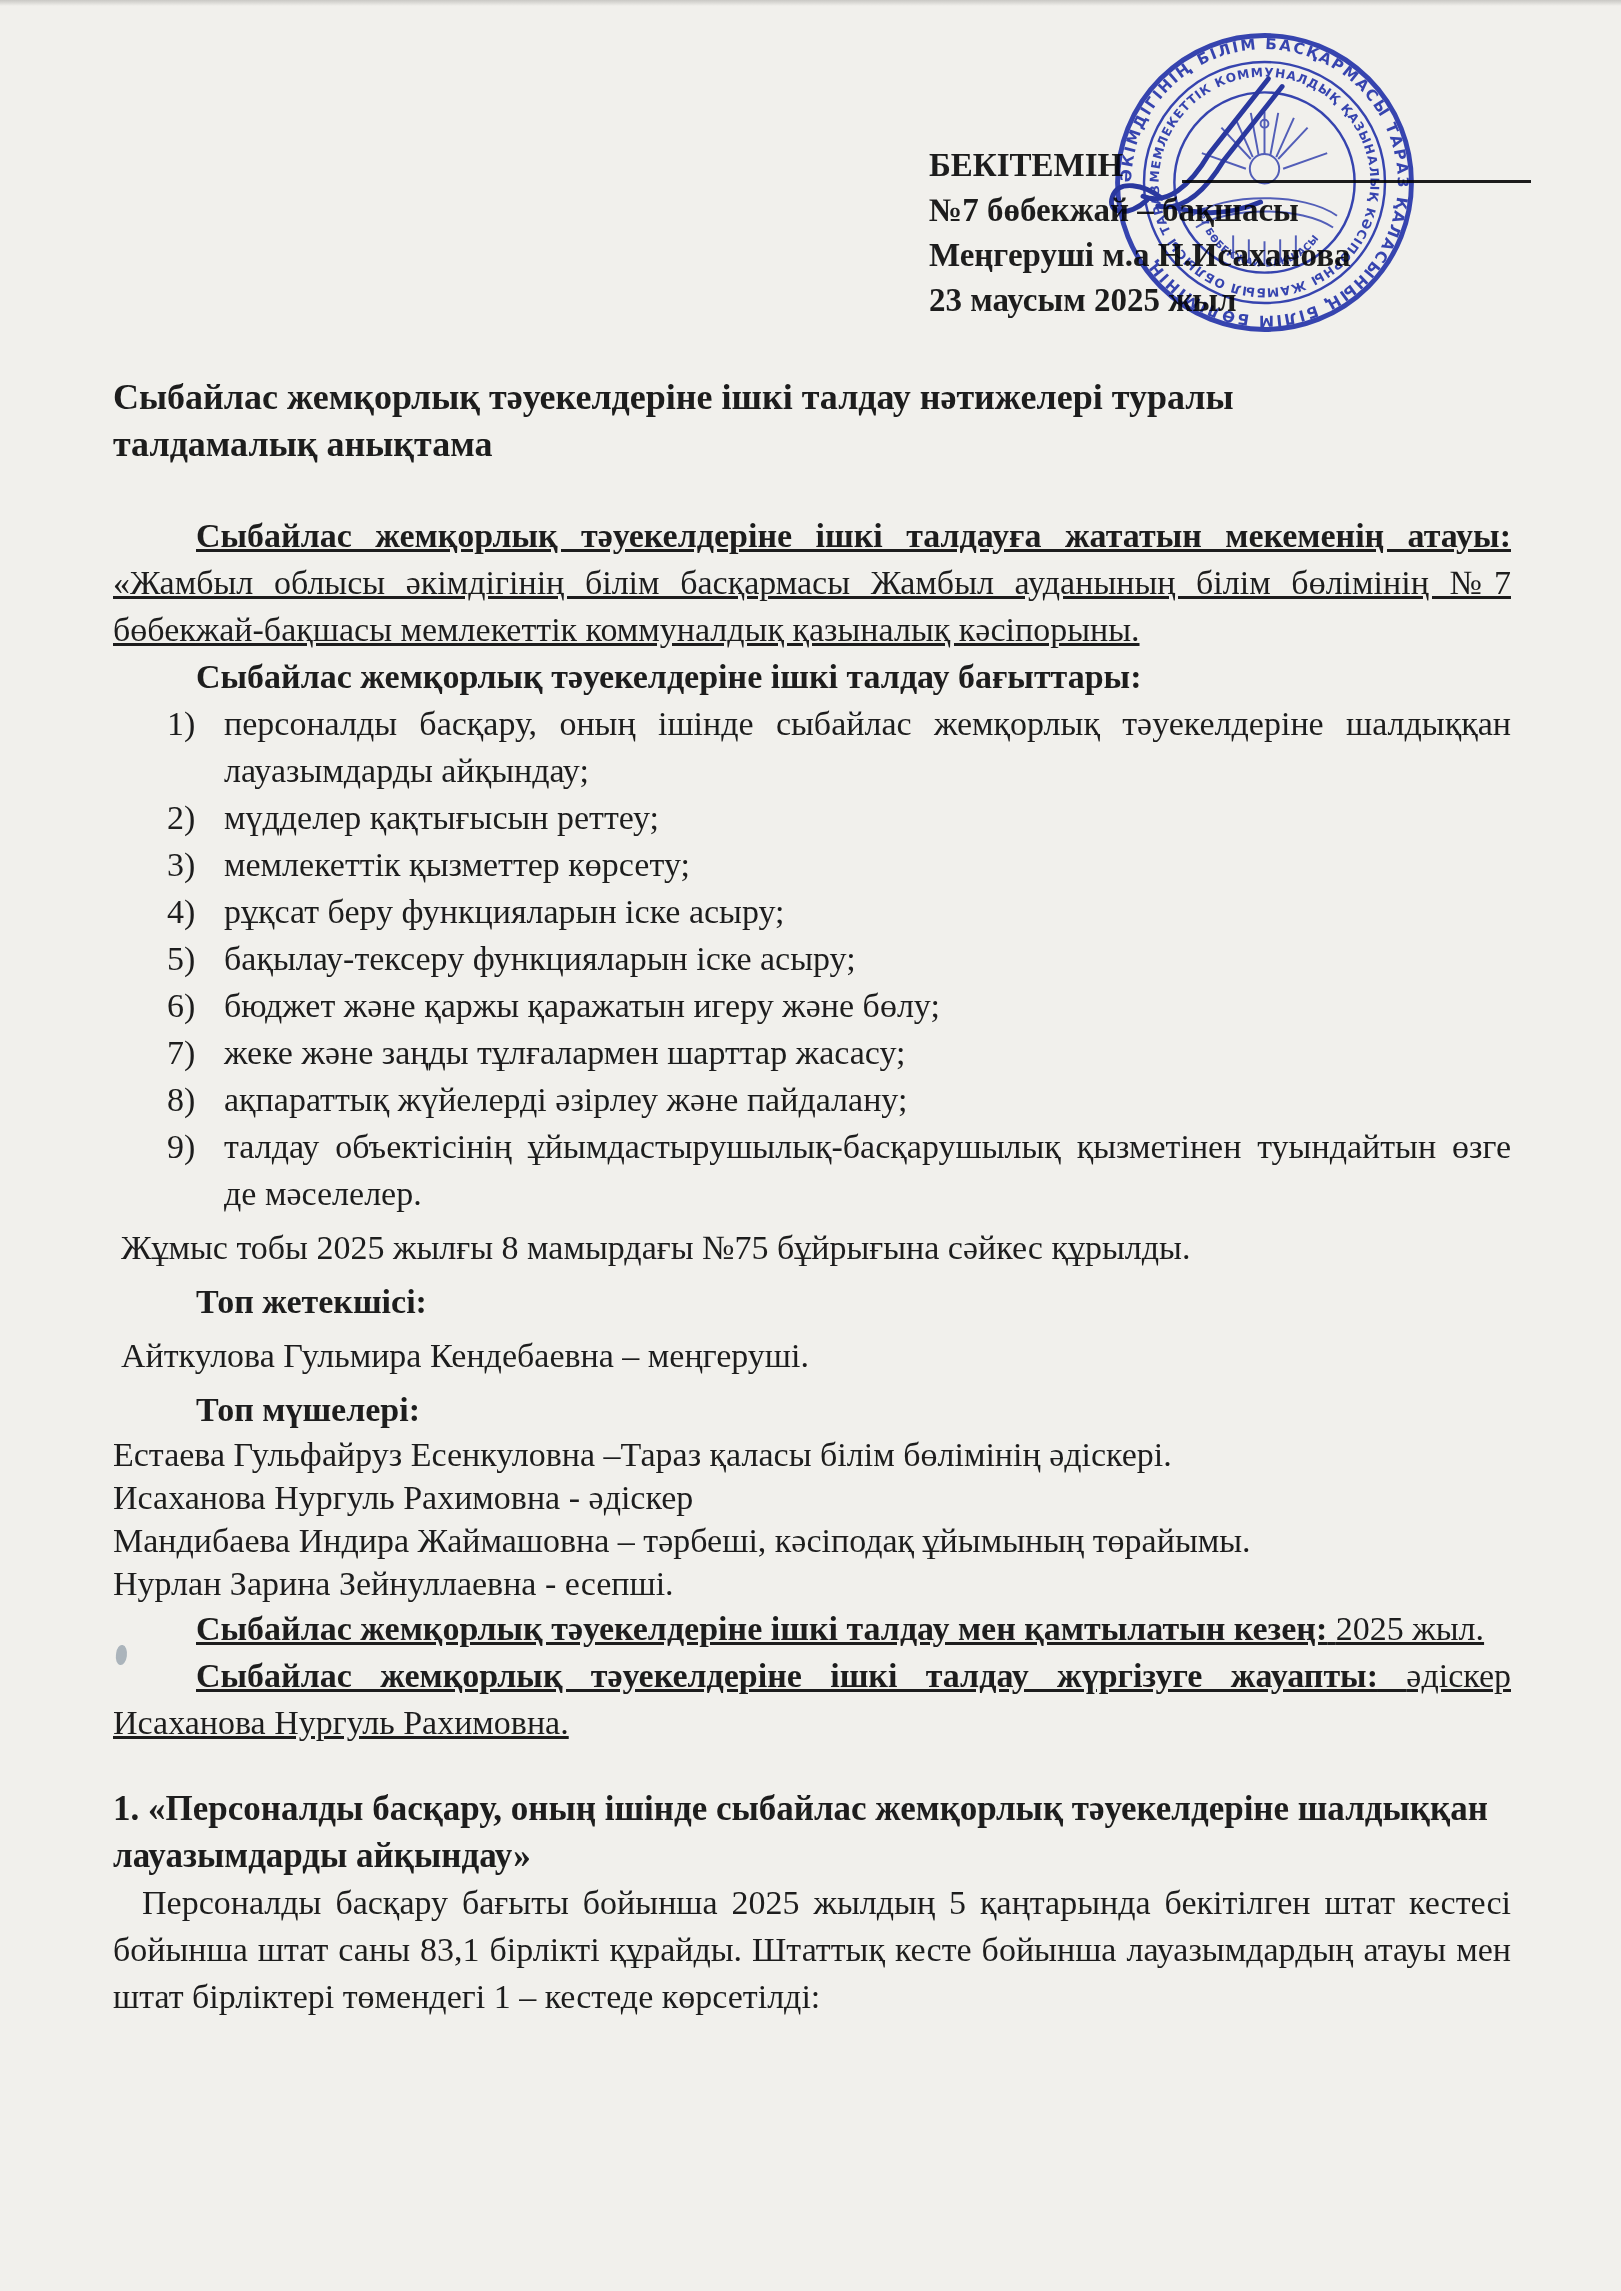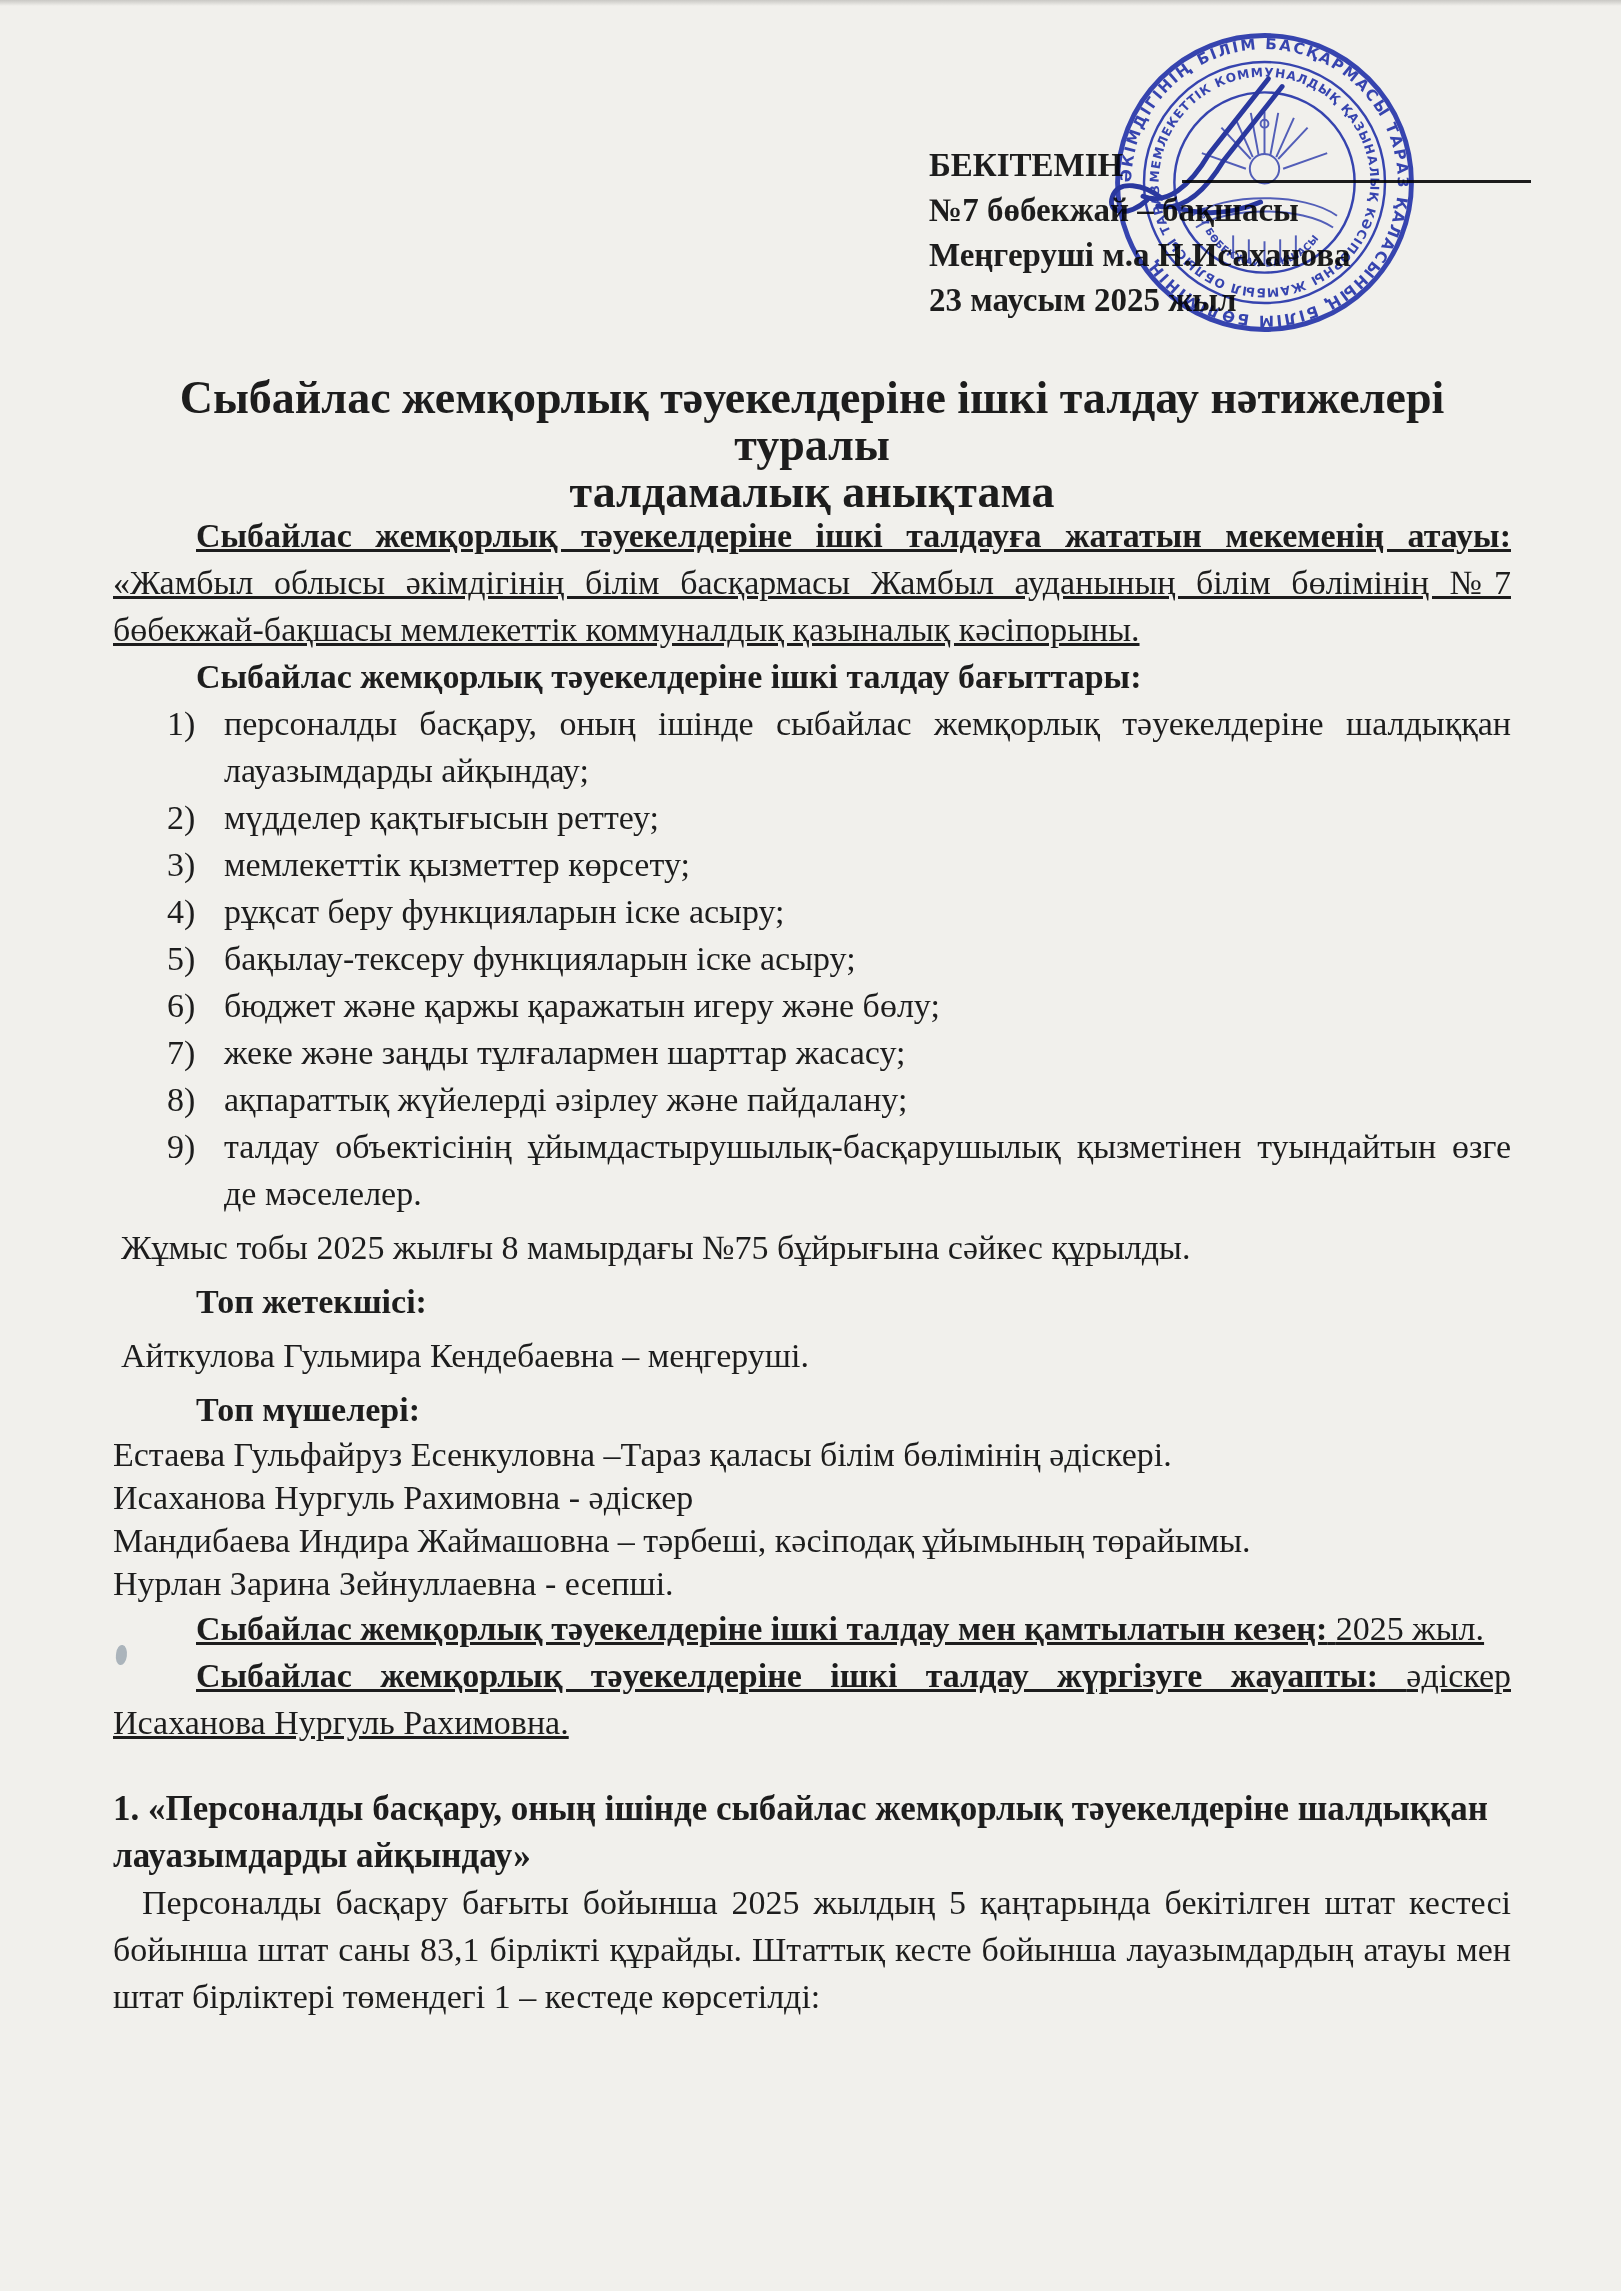--- a/index.html
+++ b/index.html
@@ -5,21 +5,21 @@
   html,body{margin:0;padding:0;}
   body{width:1621px;height:2292px;background:#dcdbd8;font-family:"Liberation Serif","DejaVu Serif",serif;}
   .page{position:absolute;left:0;top:0;width:1621px;height:2292px;background:#f1f0ec;overflow:hidden;color:#1d1d1d;}
   .page::before{content:"";position:absolute;left:0;top:0;width:100%;height:5.9px;background:linear-gradient(#c9c8c4,transparent);}
   
   .approval{position:absolute;left:929px;top:143px;font-weight:bold;font-size:33px;line-height:45px;white-space:nowrap;z-index:2;}
   .sig-line{position:absolute;left:1182px;top:180px;width:349px;height:2.9px;background:#1c1c1c;z-index:2;}
   
   .stamp{position:absolute;left:1096px;top:13.7px;z-index:3;mix-blend-mode:multiply;opacity:.93;}
   
-  .doc-title{position:absolute;left:113px;right:110px;top:374px;text-align:center;font-weight:bold;font-size:46px;line-height:47px;z-index:1;}
+  .doc-title{position:absolute;left:113px;right:110px;top:374px;text-align:left;font-weight:bold;font-size:36px;line-height:47px;z-index:1;}
   
   .body-flow{position:absolute;left:113px;right:110px;top:512px;font-size:34px;line-height:47px;z-index:1;}
   .jp{margin:0;text-align:justify;text-indent:83px;text-decoration:underline;}
   .jp .lead{font-weight:bold;}
   .h-ind{margin:0;font-weight:bold;text-indent:83px;}
   .list{margin:0;}
   .li{display:flex;}
   .li .num{flex:0 0 57px;text-align:left;padding-left:54px;box-sizing:content-box;}
   .li .txt{flex:1;text-align:justify;}
   .plain{margin:8px;text-align:left;line-height:45px;}

